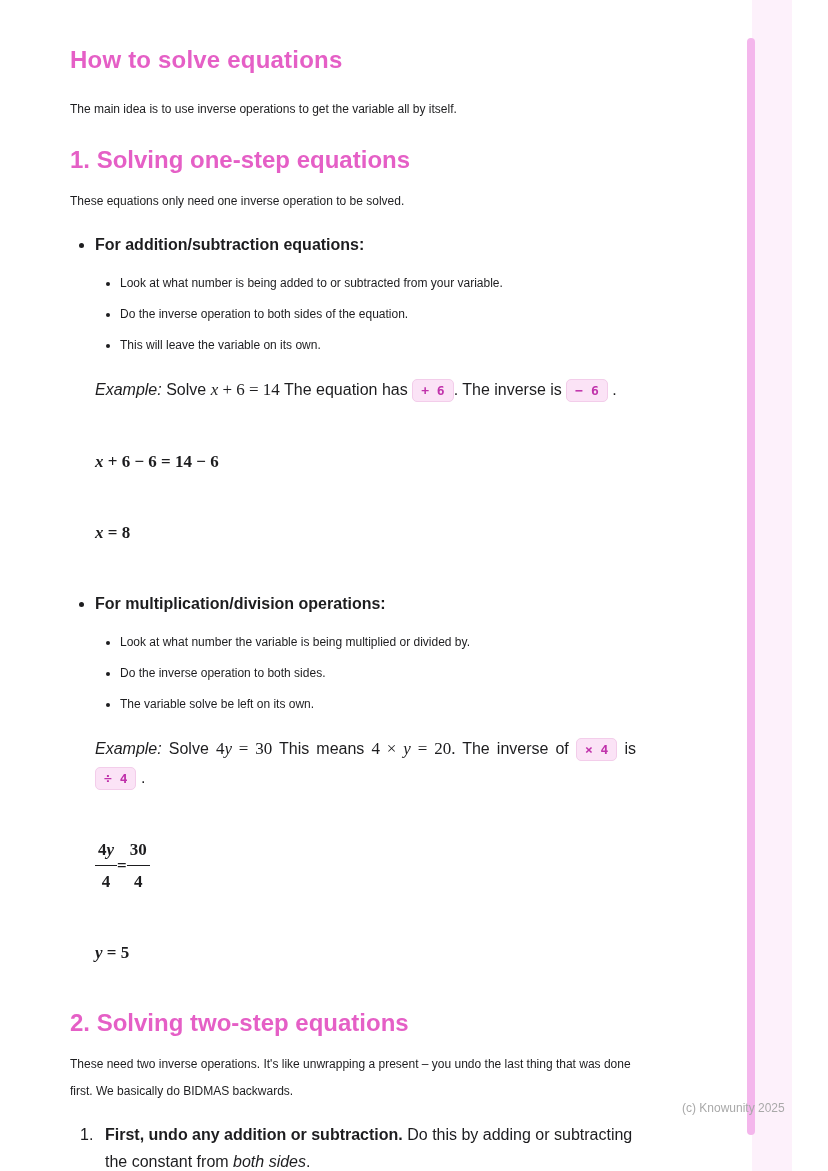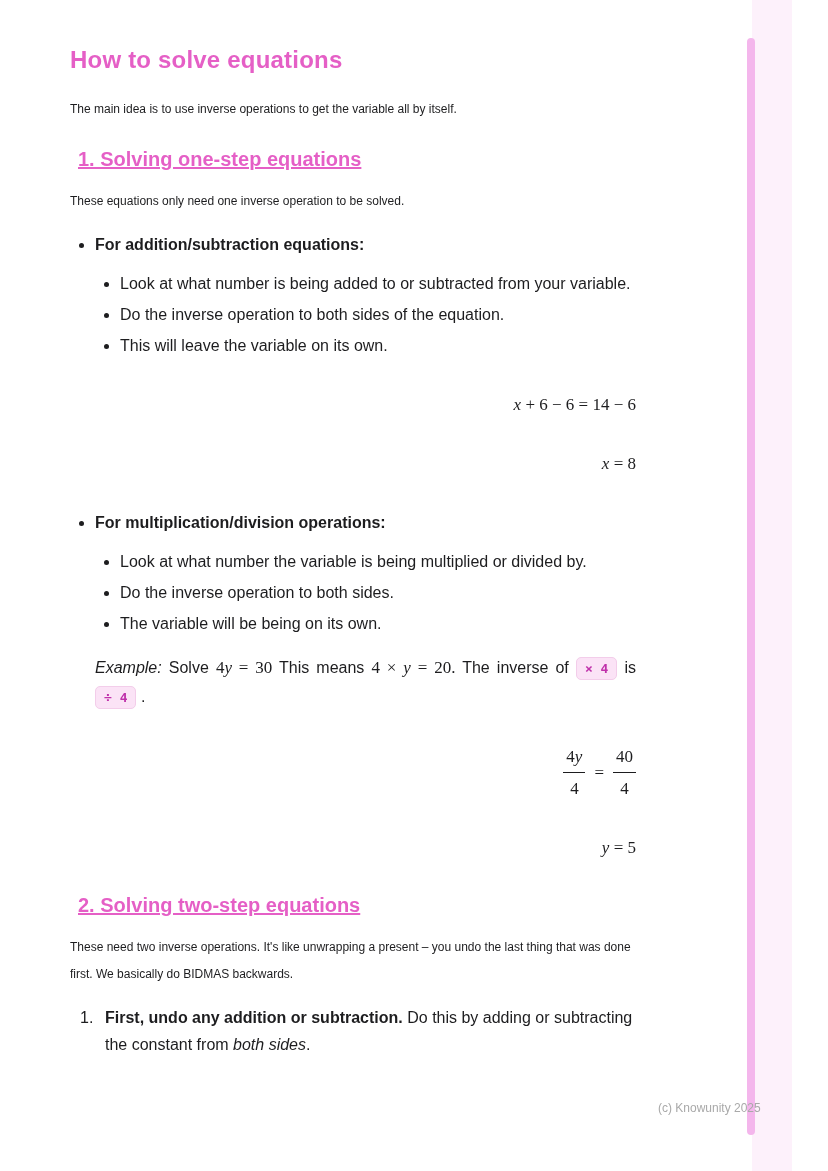--- a/index.html
+++ b/index.html
@@ -14,74 +14,73 @@
   .content { position:absolute; left:70px; top:46px; width:566px; }
 
   h1.title {
     color:var(--accent-pink,#e55fc6);
     font-size:24px; line-height:28px; font-weight:700;
     margin-bottom:22px; letter-spacing:.2px;
   }
   p.body { font-size:12px; line-height:27px; margin-bottom:14px; }
   h2.h2 {
     color:var(--accent-pink,#e55fc6);
-    font-size:20px; line-height:25px; font-weight:700;
-    margin:24px 8px 16px;
-    text-decoration:underline;
+    font-size:24px; line-height:25px; font-weight:700;
+    margin:24px 0 16px;
   }
 
   ul.l1 { list-style:disc; margin:16px 0 0 25px; }
   ul.l1 > li { font-size:16px; line-height:27px; margin-bottom:14px; }
   .li-label { font-weight:700; }
   ul.l2 { list-style:disc; margin:12px 0 12px 25px; }
-  ul.l2 > li { font-size:16px; line-height:27px; margin-bottom:4px; }
+  ul.l2 > li { font-size:12px; line-height:27px; margin-bottom:4px; }
 
   p.example { font-size:16px; line-height:29px; margin:16px 0; }
   p.example em { font-style:italic; }
   p.example.justify { text-align:justify; }
 
   .badge {
     display:inline-block;
     background:var(--badge-bg,#fbe3f6);
     color:var(--badge-text,#c032ab);
     border:1px solid var(--badge-border,#f3cdea);
     font-family:"DejaVu Sans Mono","Liberation Mono",monospace;
     font-size:13px; font-weight:700;
     line-height:17px;
     padding:2px 8px;
     border-radius:5px;
     vertical-align:baseline;
   }
 
   .math { font-family:"Liberation Serif","DejaVu Serif",serif; font-size:17px; }
   .mvar { font-style:italic; }
-  .math-display { text-align:right; margin:32px 0; }
+  .math-display { text-align:left; margin:44px 0;font-weight:bold; }
 
-  .mrow { display:inline-flex; align-items:center; gap:9px; }
+  .mrow { display:inline-flex; align-items:center; }
   .frac { display:inline-flex; flex-direction:column; align-items:center; }
   .frac .num { display:block; border-bottom:1.2px solid #1d1d1f; padding:0 3px 2px; }
   .frac .den { display:block; padding-top:2px; }
 
   ol.steps { list-style:none; margin:16px 0 0 10px; }
   ol.steps > li { position:relative; font-size:16px; line-height:27px; padding-left:25px; }
   .step-num { position:absolute; left:0; top:0; }
   ol.steps strong { font-weight:700; }
   ol.steps em { font-style:italic; }
 
   .scroll-track {
     position:absolute; left:752px; top:0; width:40px; height:1171px;
     background:var(--scrollbar-track,#fdf1fb); z-index:0;
   }
   .scroll-thumb {
     position:absolute; left:747px; top:38px; width:8px; height:1097px;
     border-radius:4px;
     background:var(--scrollbar-thumb,#f4b6ec); z-index:1;
   }
   .watermark {
-    position:absolute; left:658px; top:1101px;
+    position:absolute; left:682px; top:1101px;
     font-size:12px; line-height:15px;
     color:var(--footer-text,#a9a9a9); z-index:2;
   }
 </style>
 </head>
 <body>
 
 <div class="page">
 
   <div class="content">
@@ -94,54 +93,61 @@
 
     <ul class="l1">
 
       <li>
         <span class="li-label">For addition/subtraction equations:</span>
         <ul class="l2">
           <li>Look at what number is being added to or subtracted from your variable.</li>
           <li>Do the inverse operation to both sides of the equation.</li>
           <li>This will leave the variable on its own.</li>
         </ul>
+        <p class="example"><em>Example:</em>
+          <span>Solve</span>
+          <span class="math"><span class="mvar">x</span><span> + 6 = 14</span></span>
+          <span>The equation has</span>
+          <span class="badge">+ 6</span><span>. The inverse is</span>
+          <span class="badge">− 6</span>
+          <span>.</span></p>
         <div class="math-display">
           <span class="math"><span class="mvar">x</span><span> + 6 − 6 = 14 − 6</span></span>
         </div>
         <div class="math-display">
           <span class="math"><span class="mvar">x</span><span> = 8</span></span>
         </div>
       </li>
 
       <li>
         <span class="li-label">For multiplication/division operations:</span>
         <ul class="l2">
           <li>Look at what number the variable is being multiplied or divided by.</li>
           <li>Do the inverse operation to both sides.</li>
-          <li>The variable will be being on its own.</li>
+          <li>The variable solve be left on its own.</li>
         </ul>
         <p class="example justify"><em>Example:</em>
           <span>Solve</span>
           <span class="math"><span>4</span><span class="mvar">y</span><span> = 30</span></span>
           <span>This means</span>
           <span class="math"><span>4 × </span><span class="mvar">y</span><span> = 20.</span></span>
           <span>The inverse of</span>
           <span class="badge">× 4</span>
           <span>is</span>
           <span class="badge">÷ 4</span>
           <span>.</span></p>
         <div class="math-display">
           <span class="mrow">
             <span class="frac">
               <span class="num math"><span>4</span><span class="mvar">y</span></span>
               <span class="den math"><span>4</span></span>
             </span>
             <span class="math">=</span>
             <span class="frac">
-              <span class="num math"><span>40</span></span>
+              <span class="num math"><span>30</span></span>
               <span class="den math"><span>4</span></span>
             </span>
           </span>
         </div>
         <div class="math-display">
           <span class="math"><span class="mvar">y</span><span> = 5</span></span>
         </div>
       </li>
 
     </ul>

